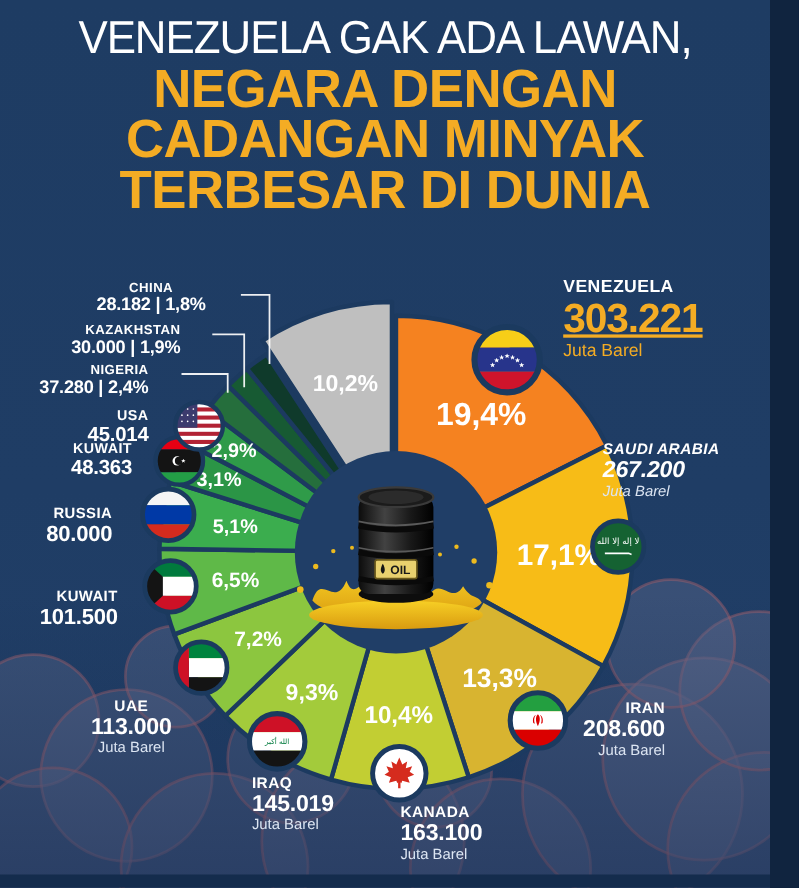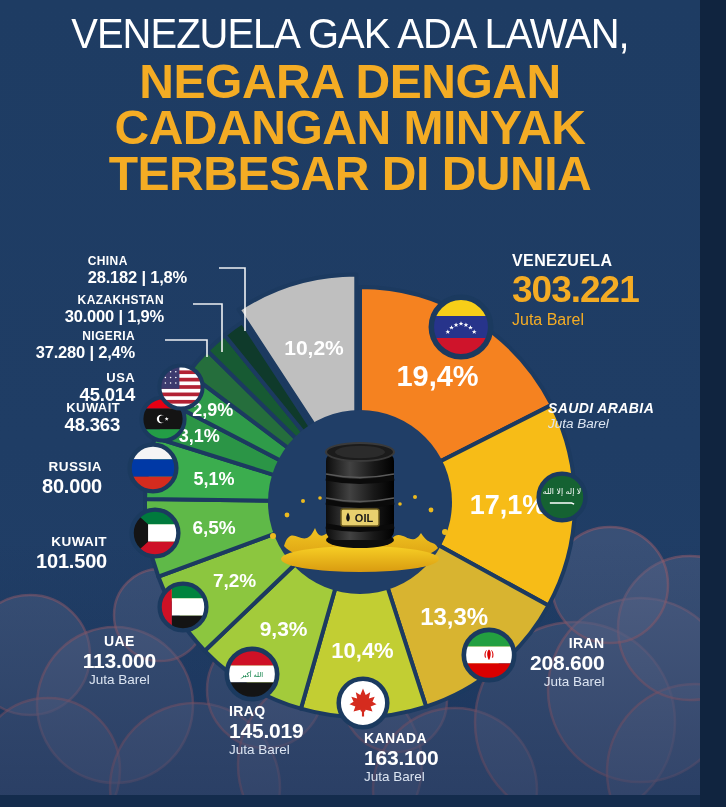--- a/index.html
+++ b/index.html
@@ -17,21 +17,21 @@
   svg.chart{position:absolute;left:0;top:0;z-index:1;}
   .pct-label{font-family:"Liberation Sans",sans-serif;font-weight:700;fill:#FFFFFF;}
   
   .flag{position:absolute;z-index:3;line-height:0;}
   
   .country-label{position:absolute;z-index:4;color:#FFFFFF;line-height:1.1;white-space:nowrap;}
   .lbl-name{font-weight:700;font-size:14px;letter-spacing:.4px;}
   .lbl-value{font-weight:700;font-size:21px;letter-spacing:-.2px;}
   .lbl-unit{font-weight:400;font-size:13.5px;color:#DCE5F2;margin-top:1px;}
   .tier-big .lbl-name{font-size:16px;}
-  .tier-big .lbl-value{font-size:37px;color:#F4AC24;letter-spacing:-1px;}
+  .tier-big .lbl-value{font-size:37px;color:#F4AC24;letter-spacing:-1px;text-decoration:underline;}
   .tier-big .lbl-unit{font-size:16px;color:#F4AC24;}
   .tier-med2 .lbl-name{font-size:13.5px;}
   .tier-med2 .lbl-value{font-size:20px;}
   .tier-mid3 .lbl-name{font-size:13px;}
   .tier-mid3 .lbl-value{font-size:18.5px;}
   .tier-sm .lbl-name{font-size:12px;}
   .tier-sm .lbl-value{font-size:16.5px;}
   
   .footer-bar{position:absolute;left:0;bottom:0;width:100%;height:12px;background:#142C4D;z-index:5;}
 </style>
@@ -322,20 +322,21 @@
     </div>
 
   <div id="labels-layer">
       <div class="country-label tier-big" style="left: 512px; top: 252px; text-align: left;">
         <div class="lbl-name">VENEZUELA</div>
         <div class="lbl-value">303.221</div>
         <div class="lbl-unit">Juta Barel</div>
       </div>
       <div class="country-label tier-med" style="left: 548px; top: 401px; text-align: left; font-style: italic;">
         <div class="lbl-name">SAUDI ARABIA</div>
+        <div class="lbl-value">267.200</div>
         <div class="lbl-unit">Juta Barel</div>
       </div>
       <div class="country-label tier-med" style="left: 530px; top: 636px; text-align: right;">
         <div class="lbl-name">IRAN</div>
         <div class="lbl-value">208.600</div>
         <div class="lbl-unit">Juta Barel</div>
       </div>
       <div class="country-label tier-med" style="left: 364px; top: 731px; text-align: left;">
         <div class="lbl-name">KANADA</div>
         <div class="lbl-value">163.100</div>
@@ -368,20 +369,20 @@
         <div class="lbl-value">45.014</div>
       </div>
       <div class="country-label tier-sm" style="right: 565px; top: 330px; text-align: right;">
         <div class="lbl-name">NIGERIA</div>
         <div class="lbl-value">37.280 | 2,4%</div>
       </div>
       <div class="country-label tier-sm" style="right: 536px; top: 294px; text-align: right;">
         <div class="lbl-name">KAZAKHSTAN</div>
         <div class="lbl-value">30.000 | 1,9%</div>
       </div>
-      <div class="country-label tier-sm" style="right: 513px; top: 255px; text-align: left;">
+      <div class="country-label tier-sm" style="right: 513px; top: 255px; text-align: center;">
         <div class="lbl-name">CHINA</div>
         <div class="lbl-value">28.182 | 1,8%</div>
       </div>
     </div>
 
   <div class="footer-bar"></div>
 </div>
 
 </body></html>

